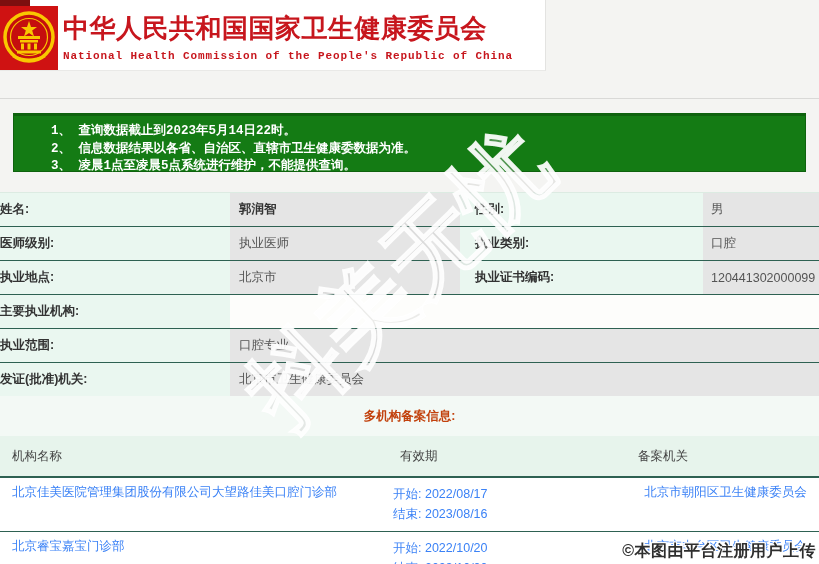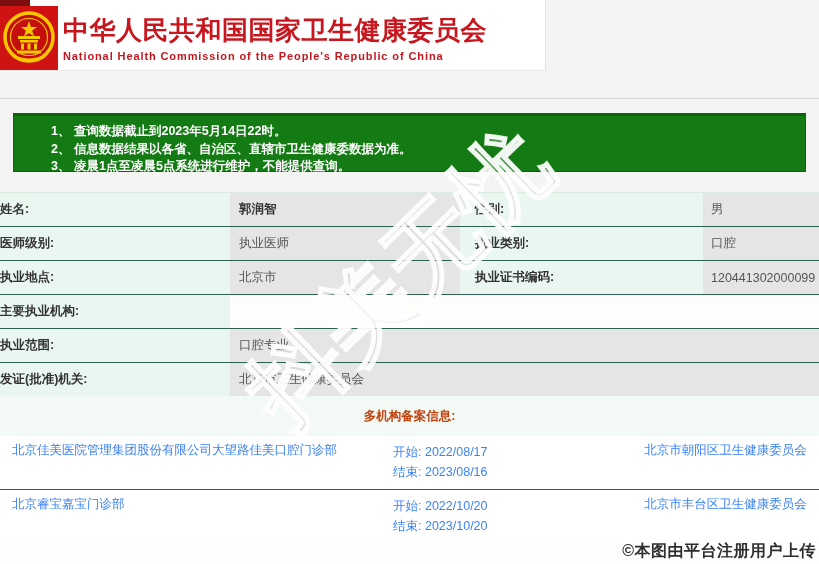--- a/index.html
+++ b/index.html
@@ -5,21 +5,21 @@
   html,body{margin:0;padding:0;}
   body{
     width:819px;height:564px;overflow:hidden;position:relative;
     background:#fdfdfb;
     font-family:"Liberation Sans","DejaVu Sans",sans-serif;
     -webkit-font-smoothing:antialiased;
   }
   .page{position:relative;width:819px;height:564px;}
 
   
-  .topband{position:absolute;left:0;top:0;width:819px;height:192px;background:#f4f4f2;}
+  .topband{position:absolute;left:0;top:0;width:819px;height:192px;background:#f4f4f2;font-family:Liberation Mono, monospace;}
   .banner{position:absolute;left:0;top:0;width:545px;height:70px;background:#ffffff;
           border-right:1px solid #e3e3e1;border-bottom:1px solid #e9e9e7;}
   .topstrip{position:absolute;left:0;top:0;width:30px;height:6px;background:#7d0f0f;}
   .emblem{position:absolute;left:0;top:6px;}
   .titles{position:absolute;left:63px;top:14px;}
   .title-cn{color:#c7161d;font-size:26px;font-weight:bold;letter-spacing:0.5px;line-height:32px;white-space:nowrap;}
   .title-en{color:#c7161d;font-size:11px;font-weight:bold;letter-spacing:0.9px;margin-top:4px;white-space:nowrap;}
   .divider{position:absolute;left:0;top:98px;width:819px;height:1px;background:#d9d9d7;}
 
   
@@ -140,20 +140,25 @@
       <div class="cell val c2wide">口腔专业</div>
     </div>
     <div class="irow">
       <div class="cell lbl c1">发证(批准)机关:</div>
       <div class="cell val c2wide">北京市卫生健康委员会</div>
     </div>
   </div>
 
   <div class="section">
     <div class="sec-title">多机构备案信息:</div>
+    <div class="sec-head">
+      <div class="h1">机构名称</div>
+      <div class="h2">有效期</div>
+      <div class="h3">备案机关</div>
+    </div>
     <div class="sec-row">
       <div class="o1">北京佳美医院管理集团股份有限公司大望路佳美口腔门诊部</div>
       <div class="o2">
         <div>开始: 2022/08/17</div>
         <div>结束: 2023/08/16</div>
       </div>
       <div class="o3">北京市朝阳区卫生健康委员会</div>
     </div>
     <div class="sec-row">
       <div class="o1">北京睿宝嘉宝门诊部</div>

